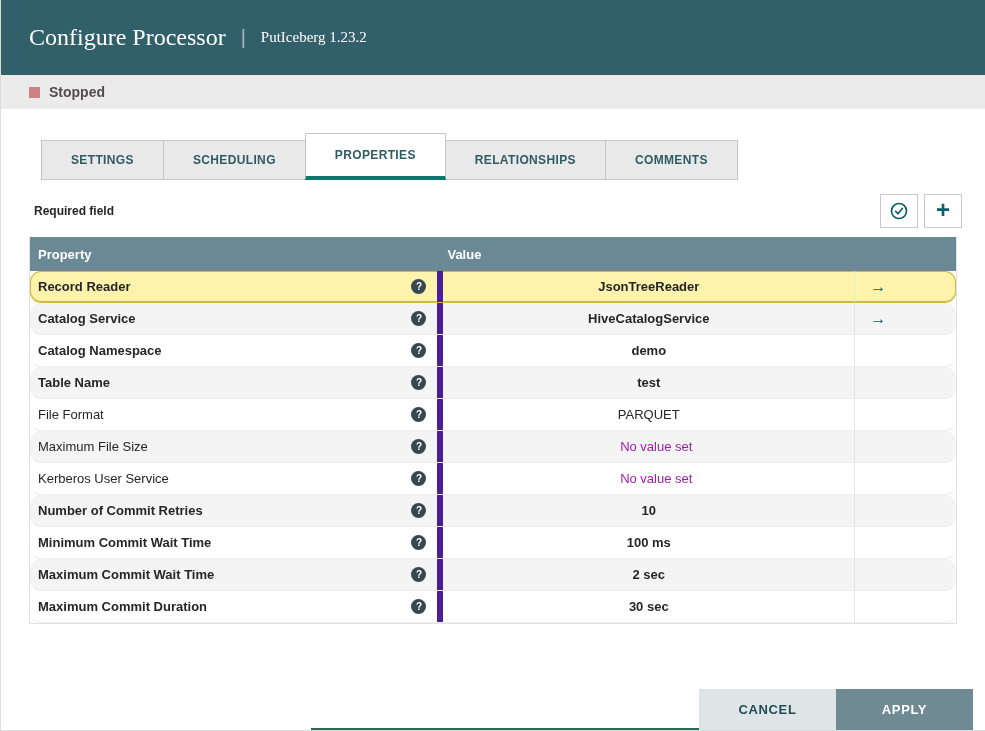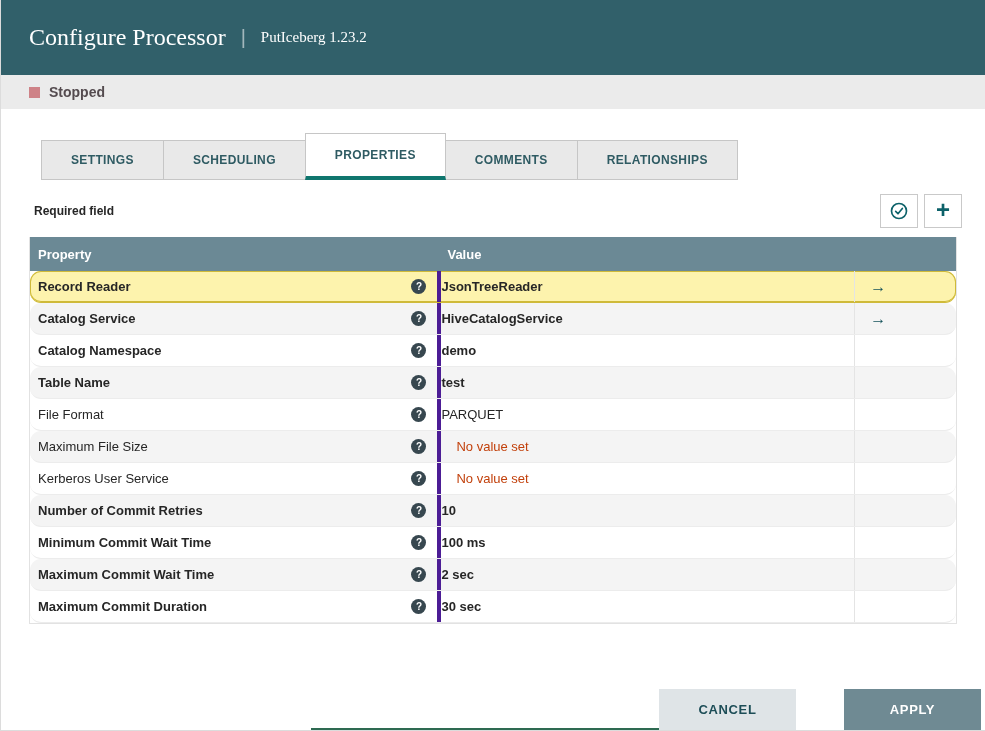--- a/index.html
+++ b/index.html
@@ -71,27 +71,27 @@
   .trow.highlight {
     background:#fdf3ad; box-shadow:inset 0 0 0 1px #cfba39; border-bottom-color:#cfba39;
   }
   .cell { display:flex; align-items:center; }
   .prop-cell { justify-content:space-between; padding:0 11px 0 8px; }
   .bold { font-weight:700; }
   .help-icon {
     width:15px; height:15px; border-radius:50%; background:#37474f; color:#fff; font-size:10px;
     font-weight:700; display:flex; align-items:center; justify-content:center; flex:none; cursor:pointer;
   }
-  .value-cell { padding-left:0; border-left:4px solid #4c1d95; }
-  .unset { color:#c2410c;margin-left:15px; }
+  .value-cell { padding-left:0; border-left:6px solid #4c1d95;justify-content:center; }
+  .unset { color:#a21caf;margin-left:15px; }
   .goto-cell { padding-left:15px; border-left:1px solid #e4e4e4; }
   .goto-arrow { color:#14525a; font-weight:700; font-size:16px; line-height:1; }
 
   
-  .footer { position:absolute; right:4px; bottom:0; display:flex;gap:48px; }
+  .footer { position:absolute; right:12px; bottom:0; display:flex; }
   .footer button {
     height:41px; width:137px; border:none; font-family:"Liberation Sans", sans-serif;
     font-size:13px; font-weight:700; letter-spacing:.05em; cursor:pointer; text-transform:uppercase;
   }
   .cancel-btn { background:#dfe4e7; color:#1d4d57; }
   .apply-btn { background:#6f8a93; color:#ffffff; }
 
   .bottom-edge { position:absolute; left:310px; bottom:0; width:392px; height:2px; background:#2e6a51; }
 </style>
 </head>
@@ -107,22 +107,22 @@
 
   <div class="status-bar">
     <span class="stopped-square"></span>
     <span class="status-label">Stopped</span>
   </div>
 
   <div class="tabs">
       <div class="tab">SETTINGS</div>
       <div class="tab">SCHEDULING</div>
       <div class="tab active">PROPERTIES</div>
+      <div class="tab">RELATIONSHIPS</div>
       <div class="tab">COMMENTS</div>
-      <div class="tab">RELATIONSHIPS</div>
     </div>
 
   <div class="toolbar">
     <span class="required-label">Required field</span>
     <div class="toolbar-buttons">
       <button class="icon-btn">
         <span style="display:flex;">
           <svg width="20" height="20" viewBox="0 0 24 24" fill="none" stroke="#0c6169" stroke-width="2" stroke-linecap="round" stroke-linejoin="round">
             <circle cx="12" cy="12" r="9"></circle>
             <path d="M8 12.5l2.8 2.8L16 9"></path>

